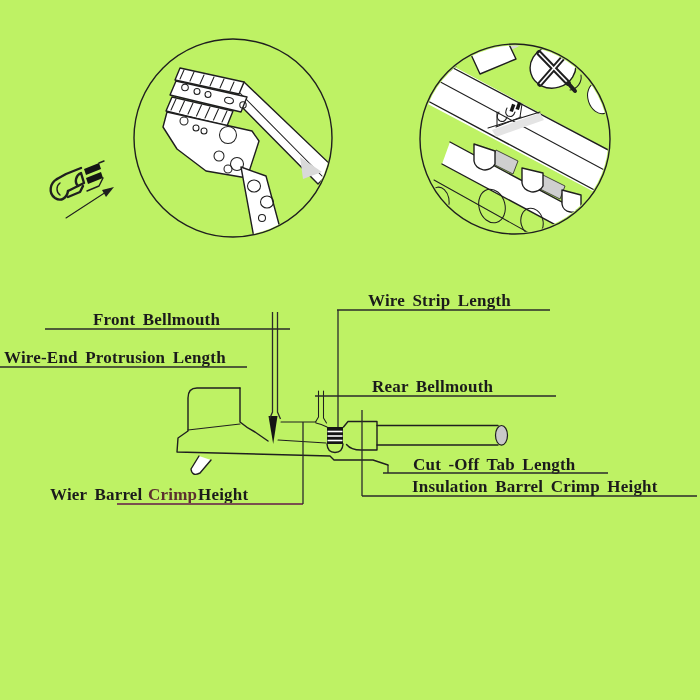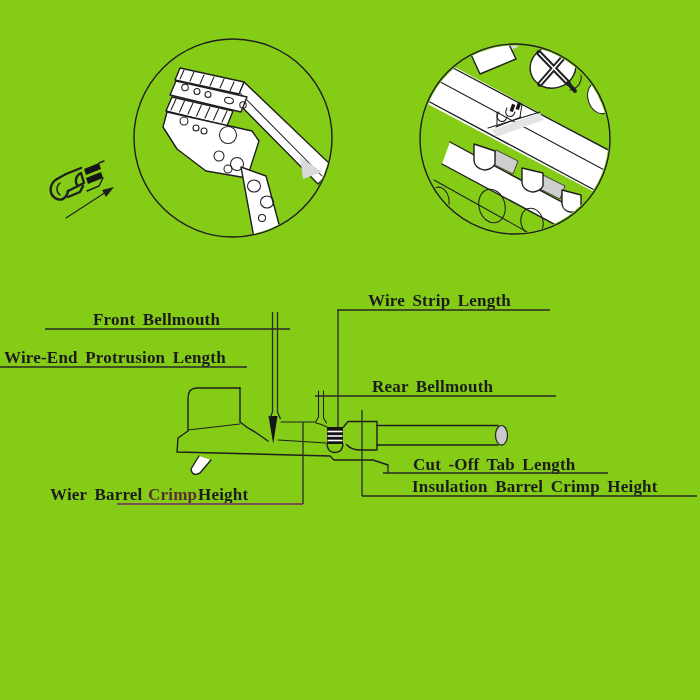--- a/index.html
+++ b/index.html
@@ -1,16 +1,16 @@
 <!DOCTYPE html>
 <html><head>
 <meta charset="utf-8">
 <style>
   html,body{margin:0;padding:0;background:#ffffff;}
-  .stage{position:relative;width:700px;height:700px;background:#84cc16;overflow:hidden;
+  .stage{position:relative;width:700px;height:700px;background:#bef264;overflow:hidden;
          font-family:"Liberation Serif","DejaVu Serif",serif;}
   svg{display:block}
   .ln{fill:none;stroke:#1f1f1f;stroke-width:1.4;stroke-linecap:round;stroke-linejoin:round}
   .thin{stroke-width:1.05}
   .thk{stroke-width:2.4}
   .dim{fill:none;stroke:#2a2a2a;stroke-width:1.3;stroke-linecap:butt}
   .lbl{font-family:"Liberation Serif","DejaVu Serif",serif;font-weight:700;font-size:17px;
        fill:#1b1b1b;word-spacing:3px;letter-spacing:0.2px;}
   .whitefill{fill:#ffffff}
   .darkfill{fill:#151515;stroke:none}

